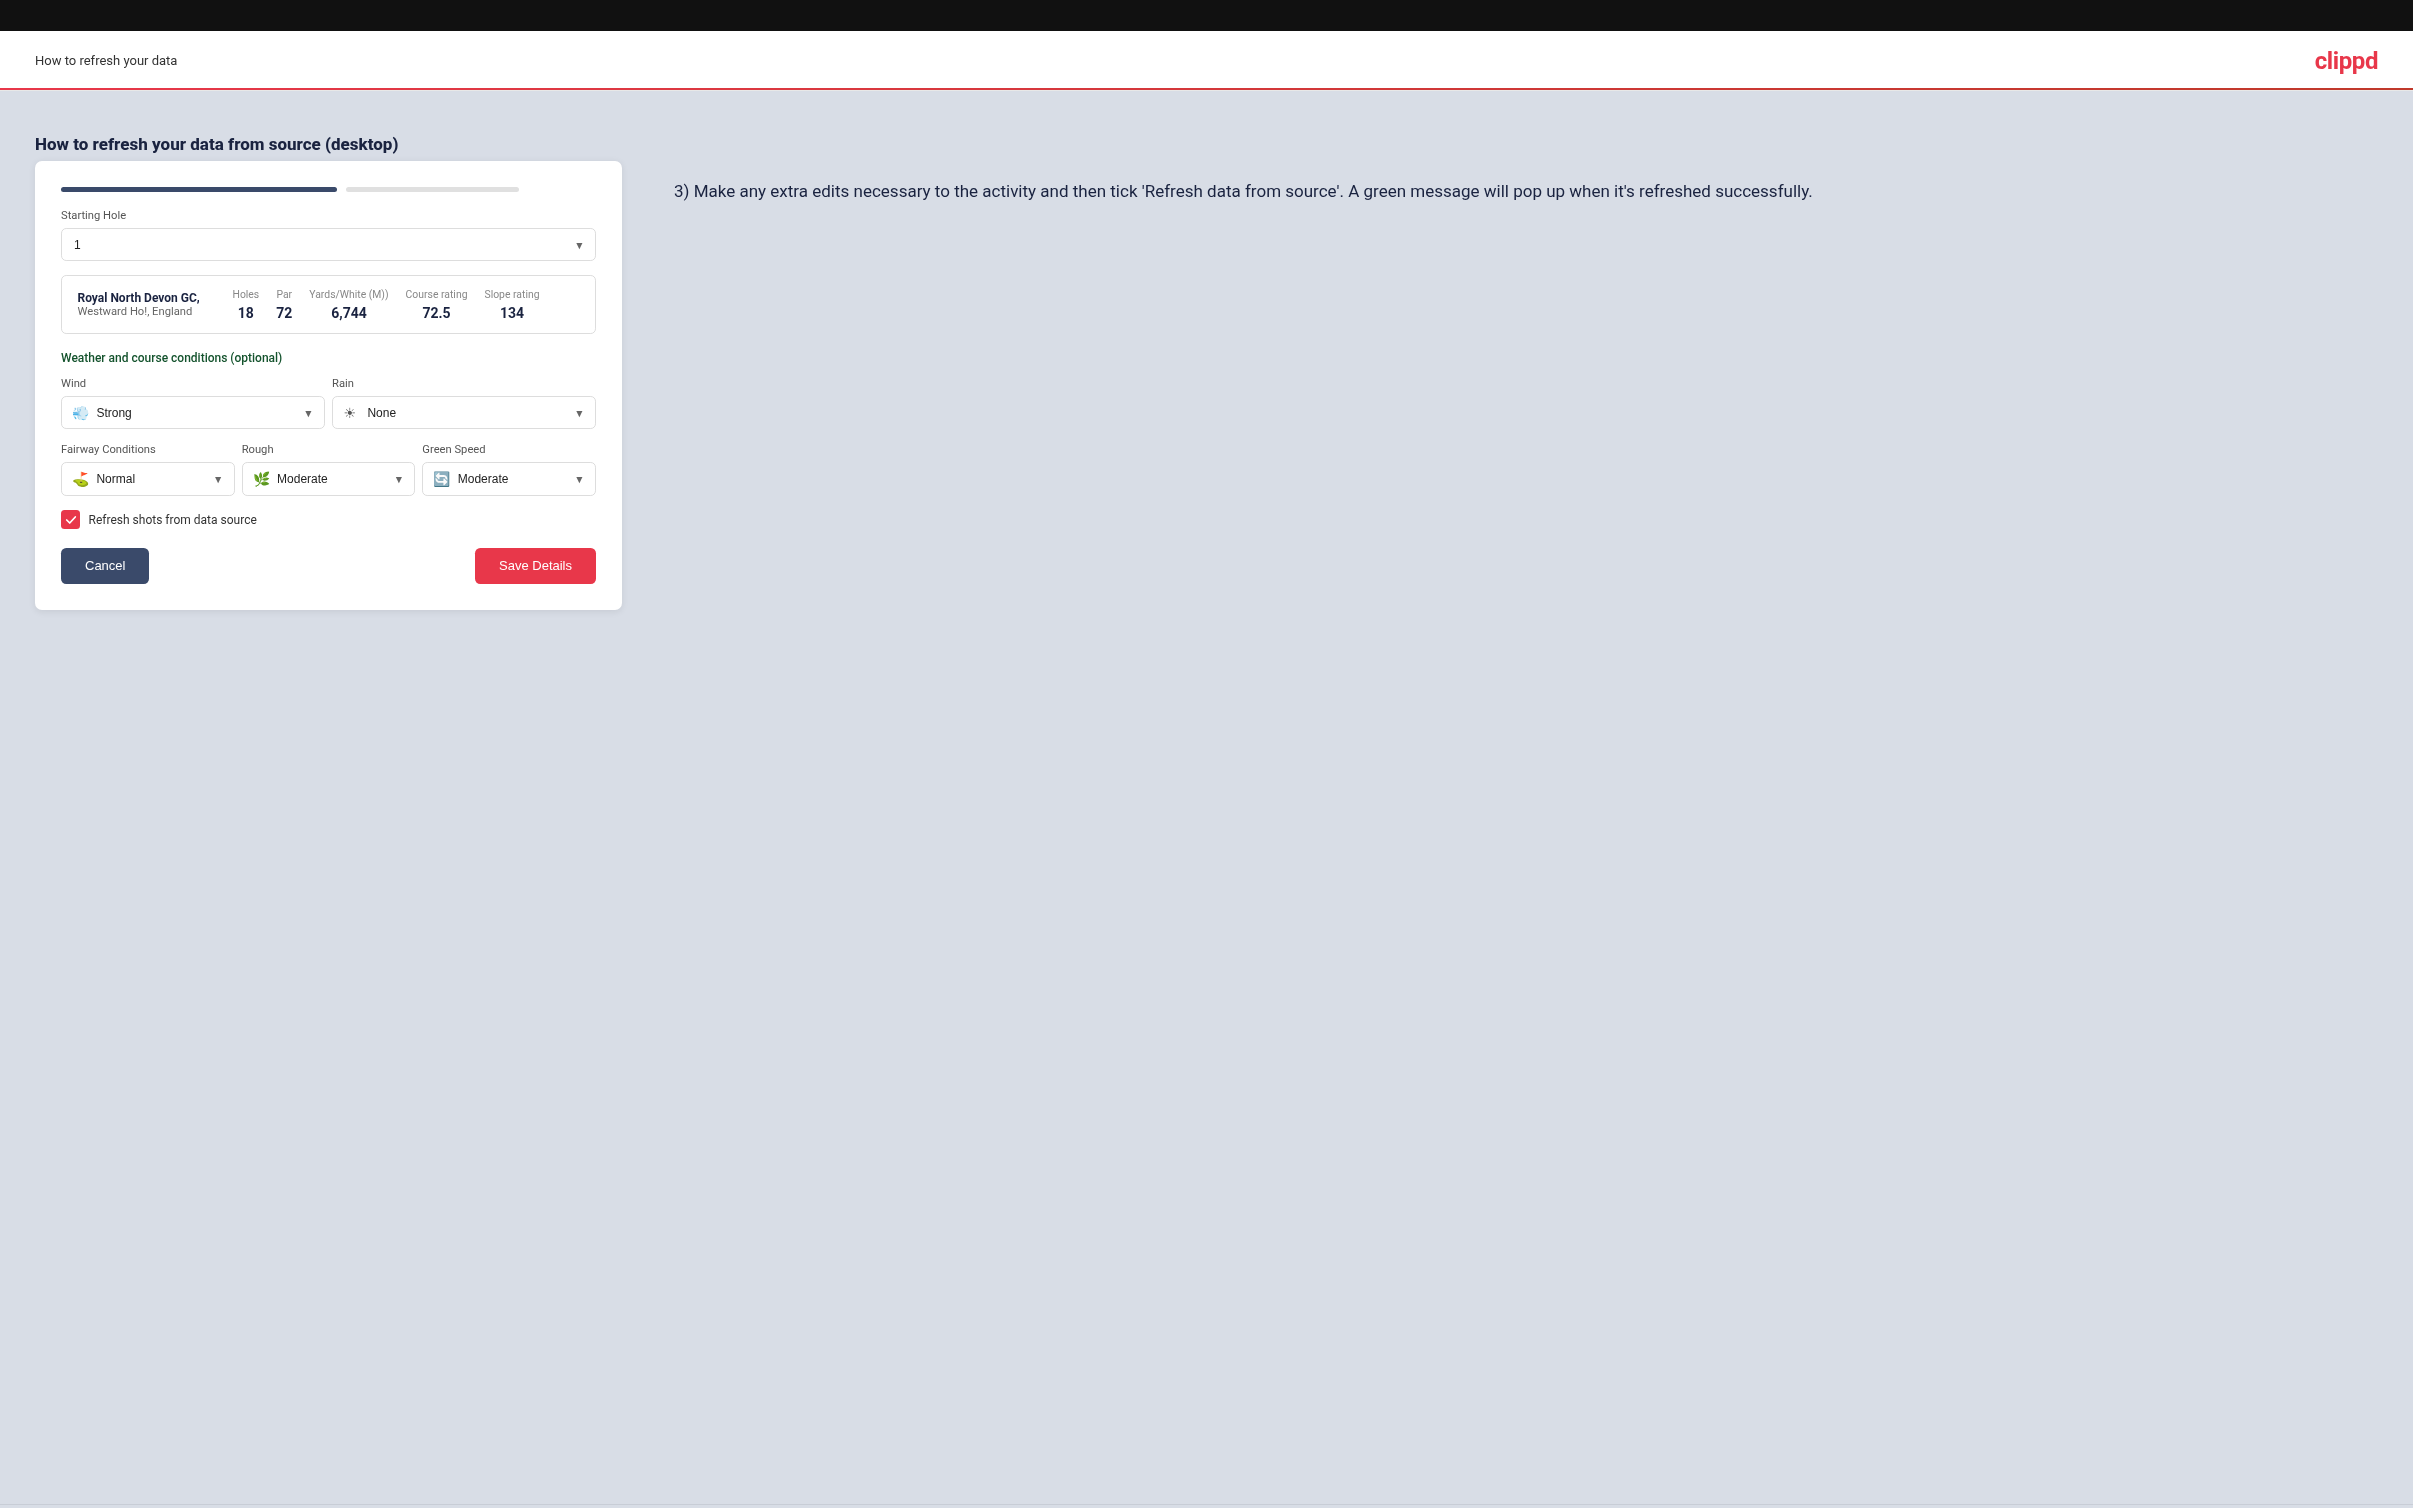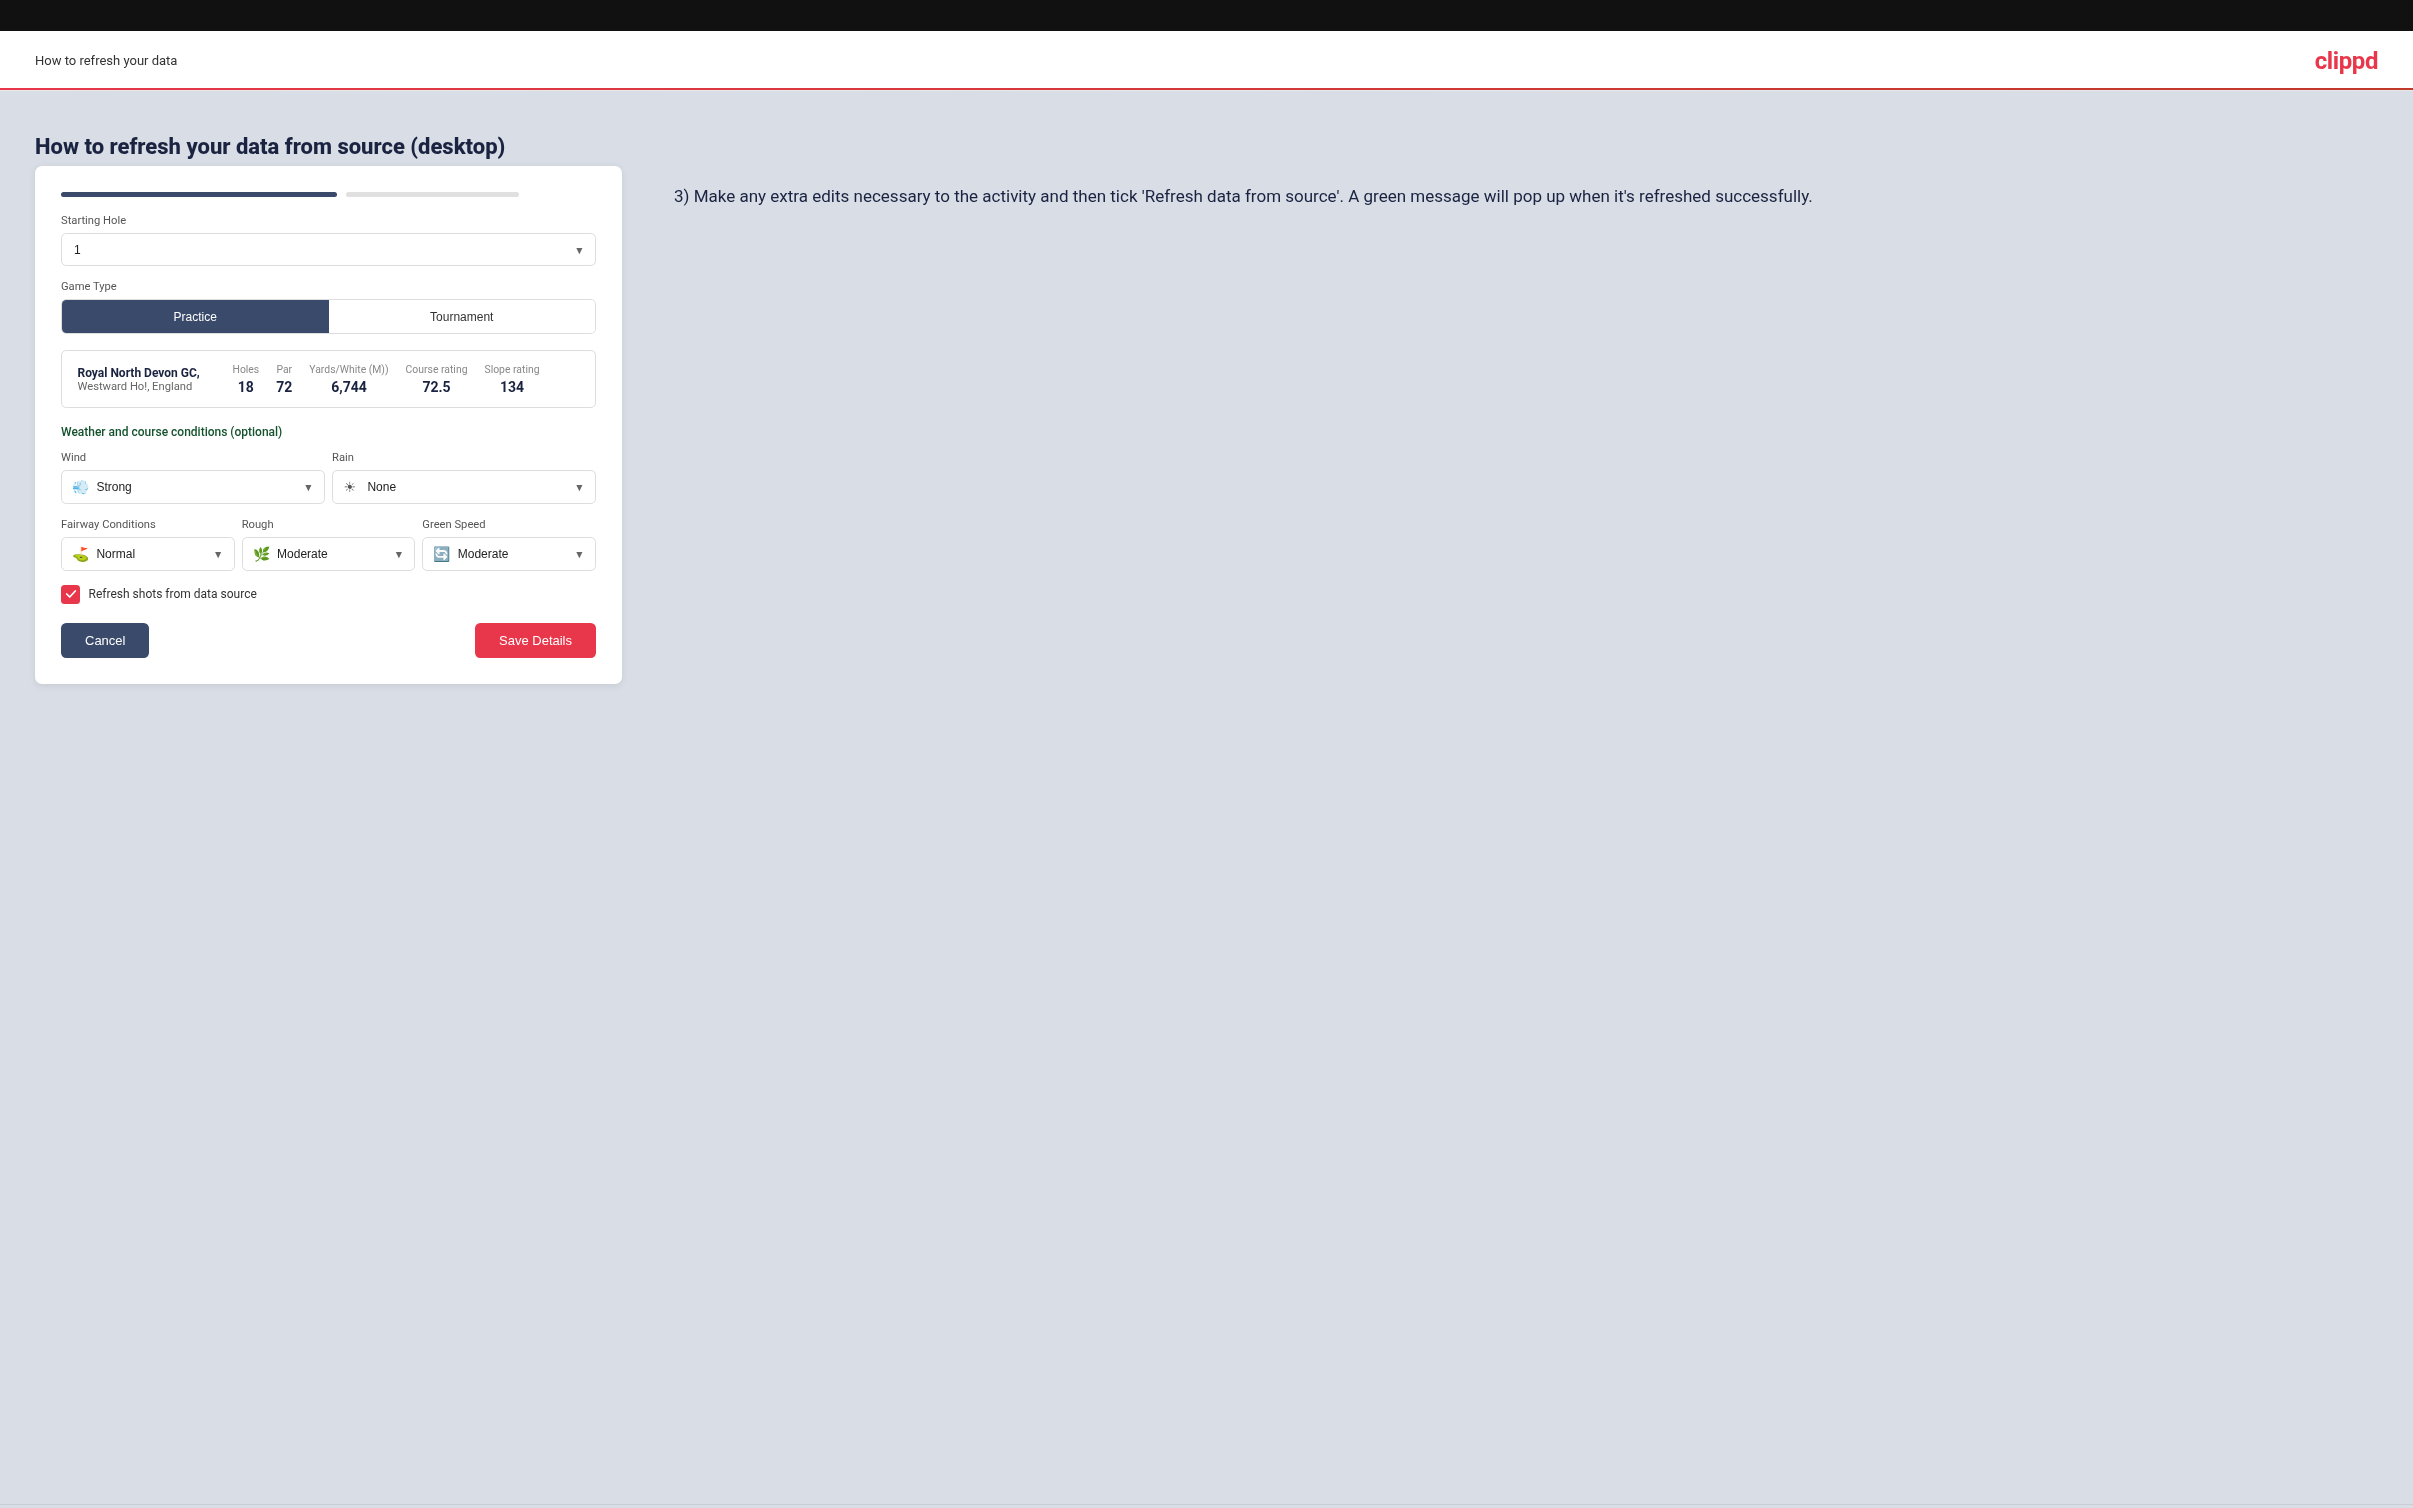--- a/index.html
+++ b/index.html
@@ -41,21 +41,21 @@
       font-weight: 700;
       color: #e8374a;
       letter-spacing: -0.4px;
     }
     .main-content {
       background: #d8dde6;
       padding: 43px 35px 43px 35px;
       min-height: calc(100vh - 95px);
     }
     .page-heading {
-      font-size: 22px;
+      font-size: 17px;
       font-weight: 800;
       color: #1a2340;
       margin-bottom: 7px;
     }
     .page-subheading {
       font-size: 14.7px;
       color: #3a4a6a;
       margin-bottom: 30px;
     }
     .content-layout {
@@ -329,29 +329,20 @@
         <div class="form-label">Starting Hole</div>
         <div class="select-wrapper">
           <select>
             <option>1</option>
             <option>10</option>
           </select>
           <span class="select-chevron">▼</span>
         </div>
       </div>
 
-      <div class="form-row">
-        <div class="game-type-group">
-          <div class="form-label">Game Type</div>
-          <div class="toggle-buttons">
-            <button class="toggle-btn active">Practice</button>
-            <button class="toggle-btn inactive">Tournament</button>
-          </div>
-        </div>
-      </div>
 
       <div class="course-info-box">
         <div>
           <div class="course-name">Royal North Devon GC,</div>
           <div class="course-location">Westward Ho!, England</div>
         </div>
         <div class="course-stats">
           <div class="course-stat">
             <span class="stat-label">Holes</span>
             <span class="stat-value">18</span>

